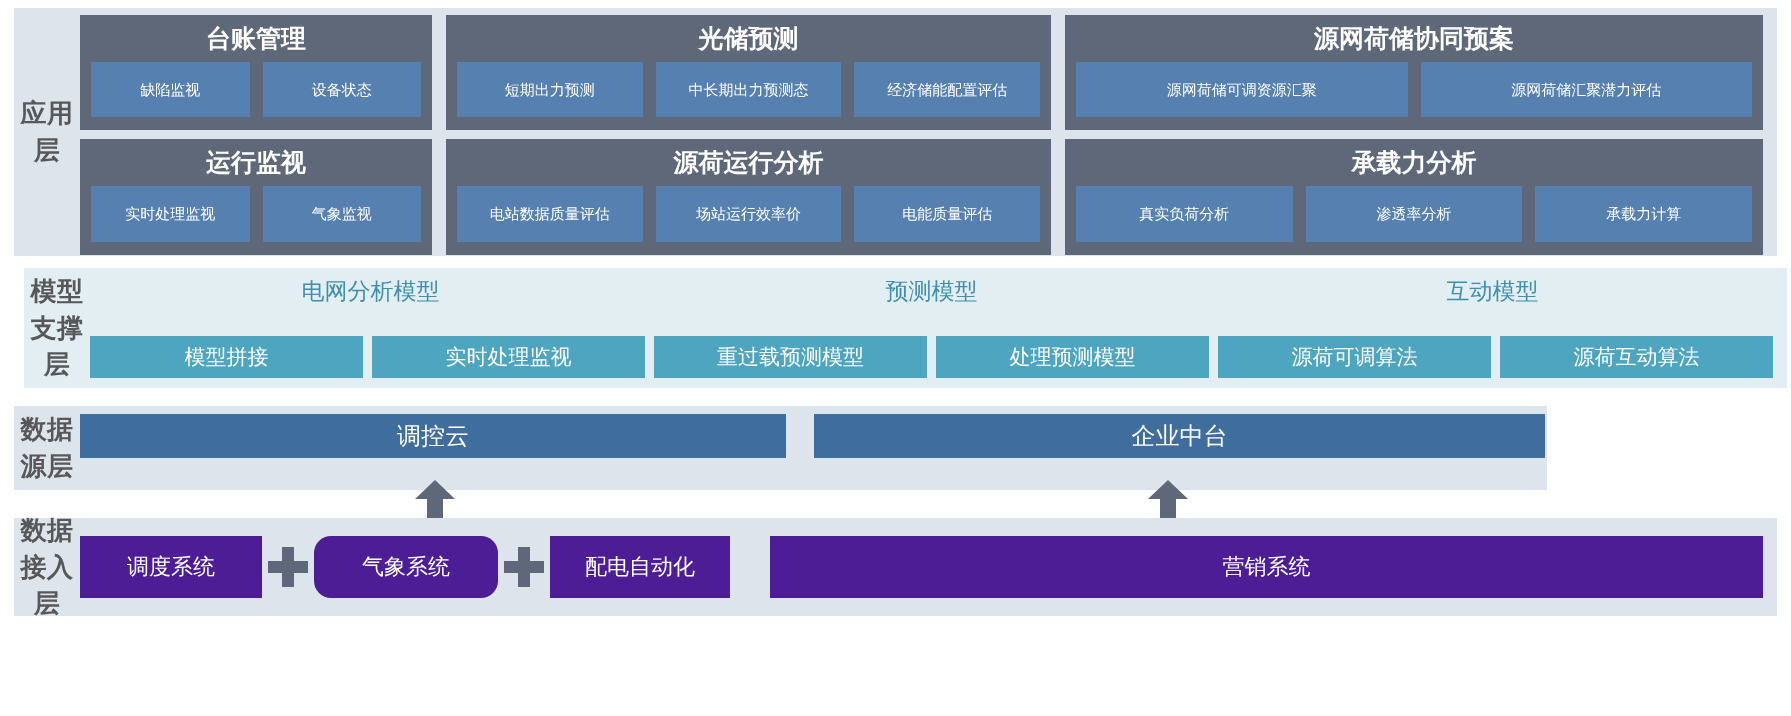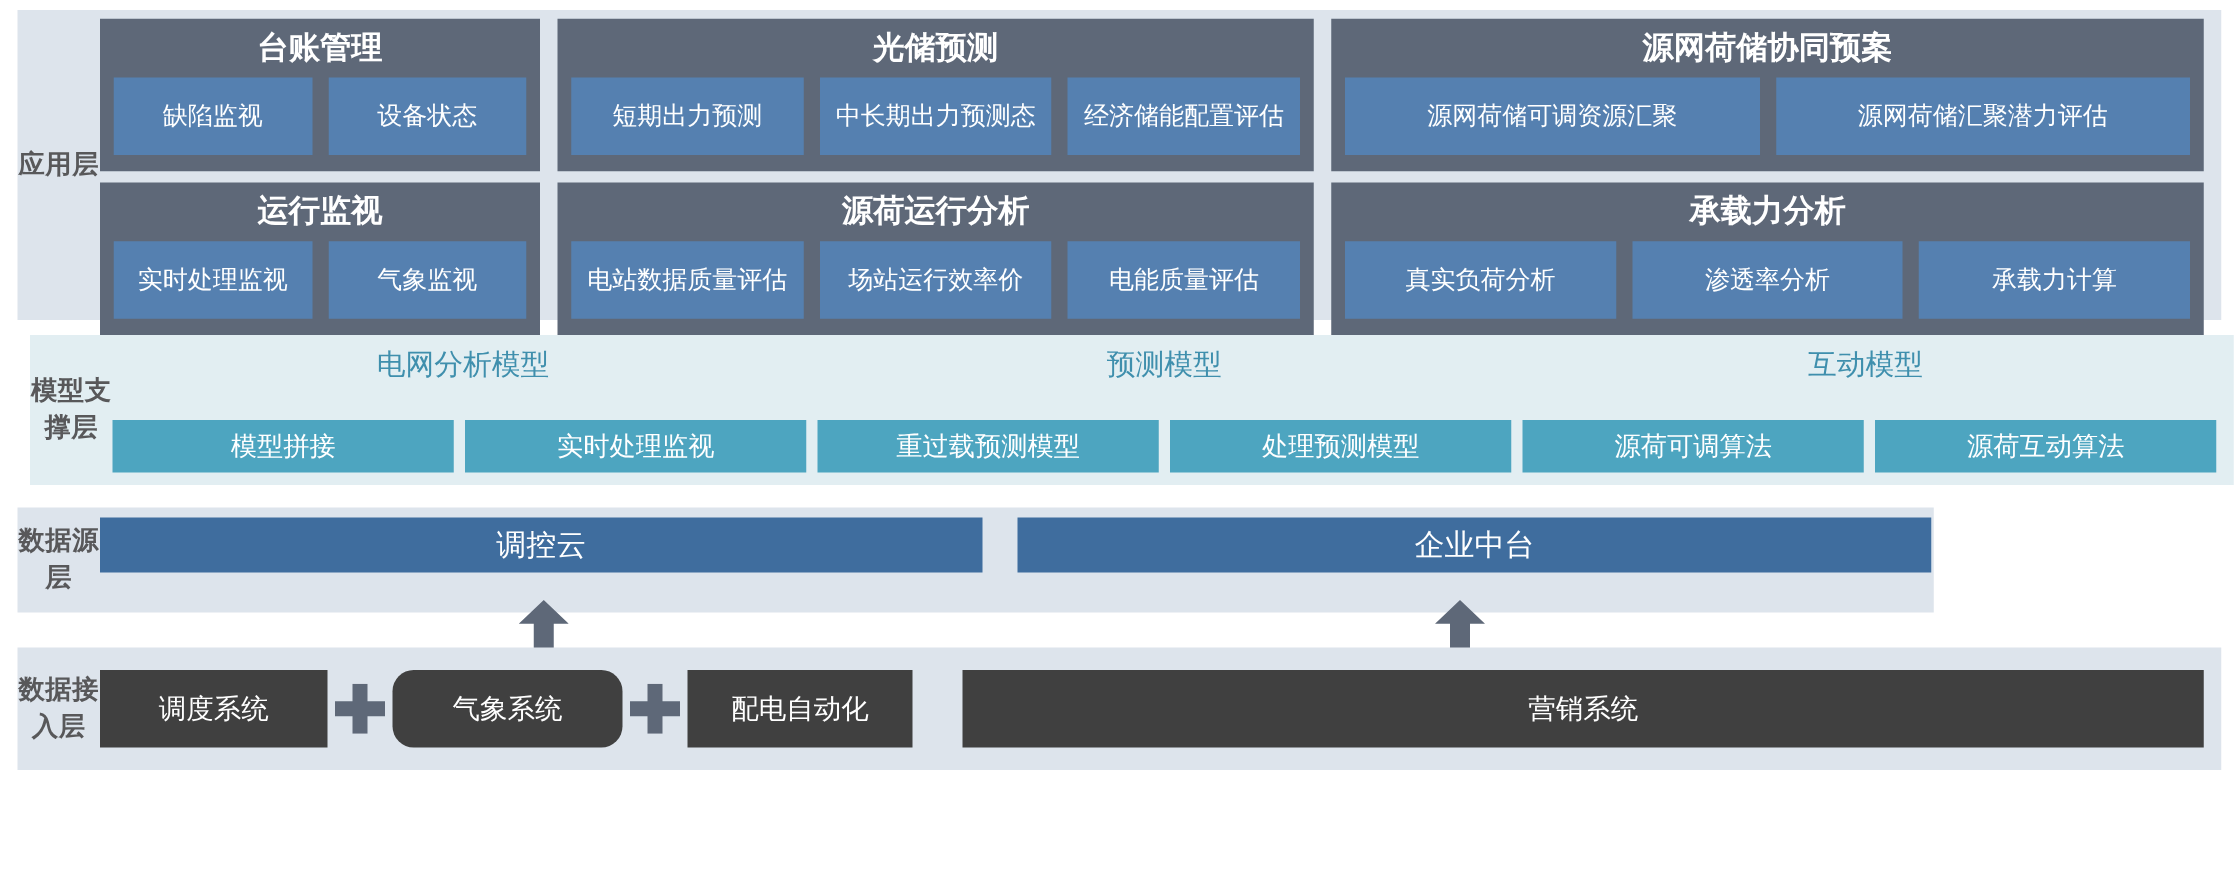--- a/index.html
+++ b/index.html
@@ -29,21 +29,21 @@
   .layer.model-band { background: #e2eef2; }
 
   .layer-label {
     flex: 0 0 66px;
     display: flex;
     flex-direction: column;
     align-items: center;
     justify-content: center;
     color: #58585a;
     font-weight: bold;
-    font-size: 21px;
+    font-size: 26px;
     line-height: 1.42;
     letter-spacing: 0.5px;
     text-align: center;
     user-select: none;
   }
   .layer-body {
     flex: 1 1 auto;
     display: flex;
     position: relative;
   }
@@ -83,21 +83,21 @@
   .group-items {
     display: flex;
     gap: 13px;
     width: 100%;
     flex: 1 1 auto;
     align-items: stretch;
   }
   .chip {
     background: #5580b0;
     color: #ffffff;
-    font-size: 20px;
+    font-size: 15px;
     line-height: 1.3;
     display: flex;
     align-items: center;
     justify-content: center;
     text-align: center;
     padding: 18px 6px;
     flex: 1 1 0;
     min-height: 50px;
   }
 
@@ -158,21 +158,21 @@
   .srcbox.s1 { flex: 0 0 706px; }
   .srcbox.s2 { flex: 1 1 auto; }
 
   
   .acc-body {
     padding: 10px 14px 10px 0;
     gap: 0;
     align-items: center;
   }
   .accbox {
-    background: #404040;
+    background: #4c1d95;
     color: #ffffff;
     font-size: 22px;
     display: flex;
     align-items: center;
     justify-content: center;
     height: 62px;
     white-space: nowrap;
   }
   .accbox.a1 { flex: 0 0 182px; }
   .accbox.a2 { flex: 0 0 184px; border-radius: 17px; }

